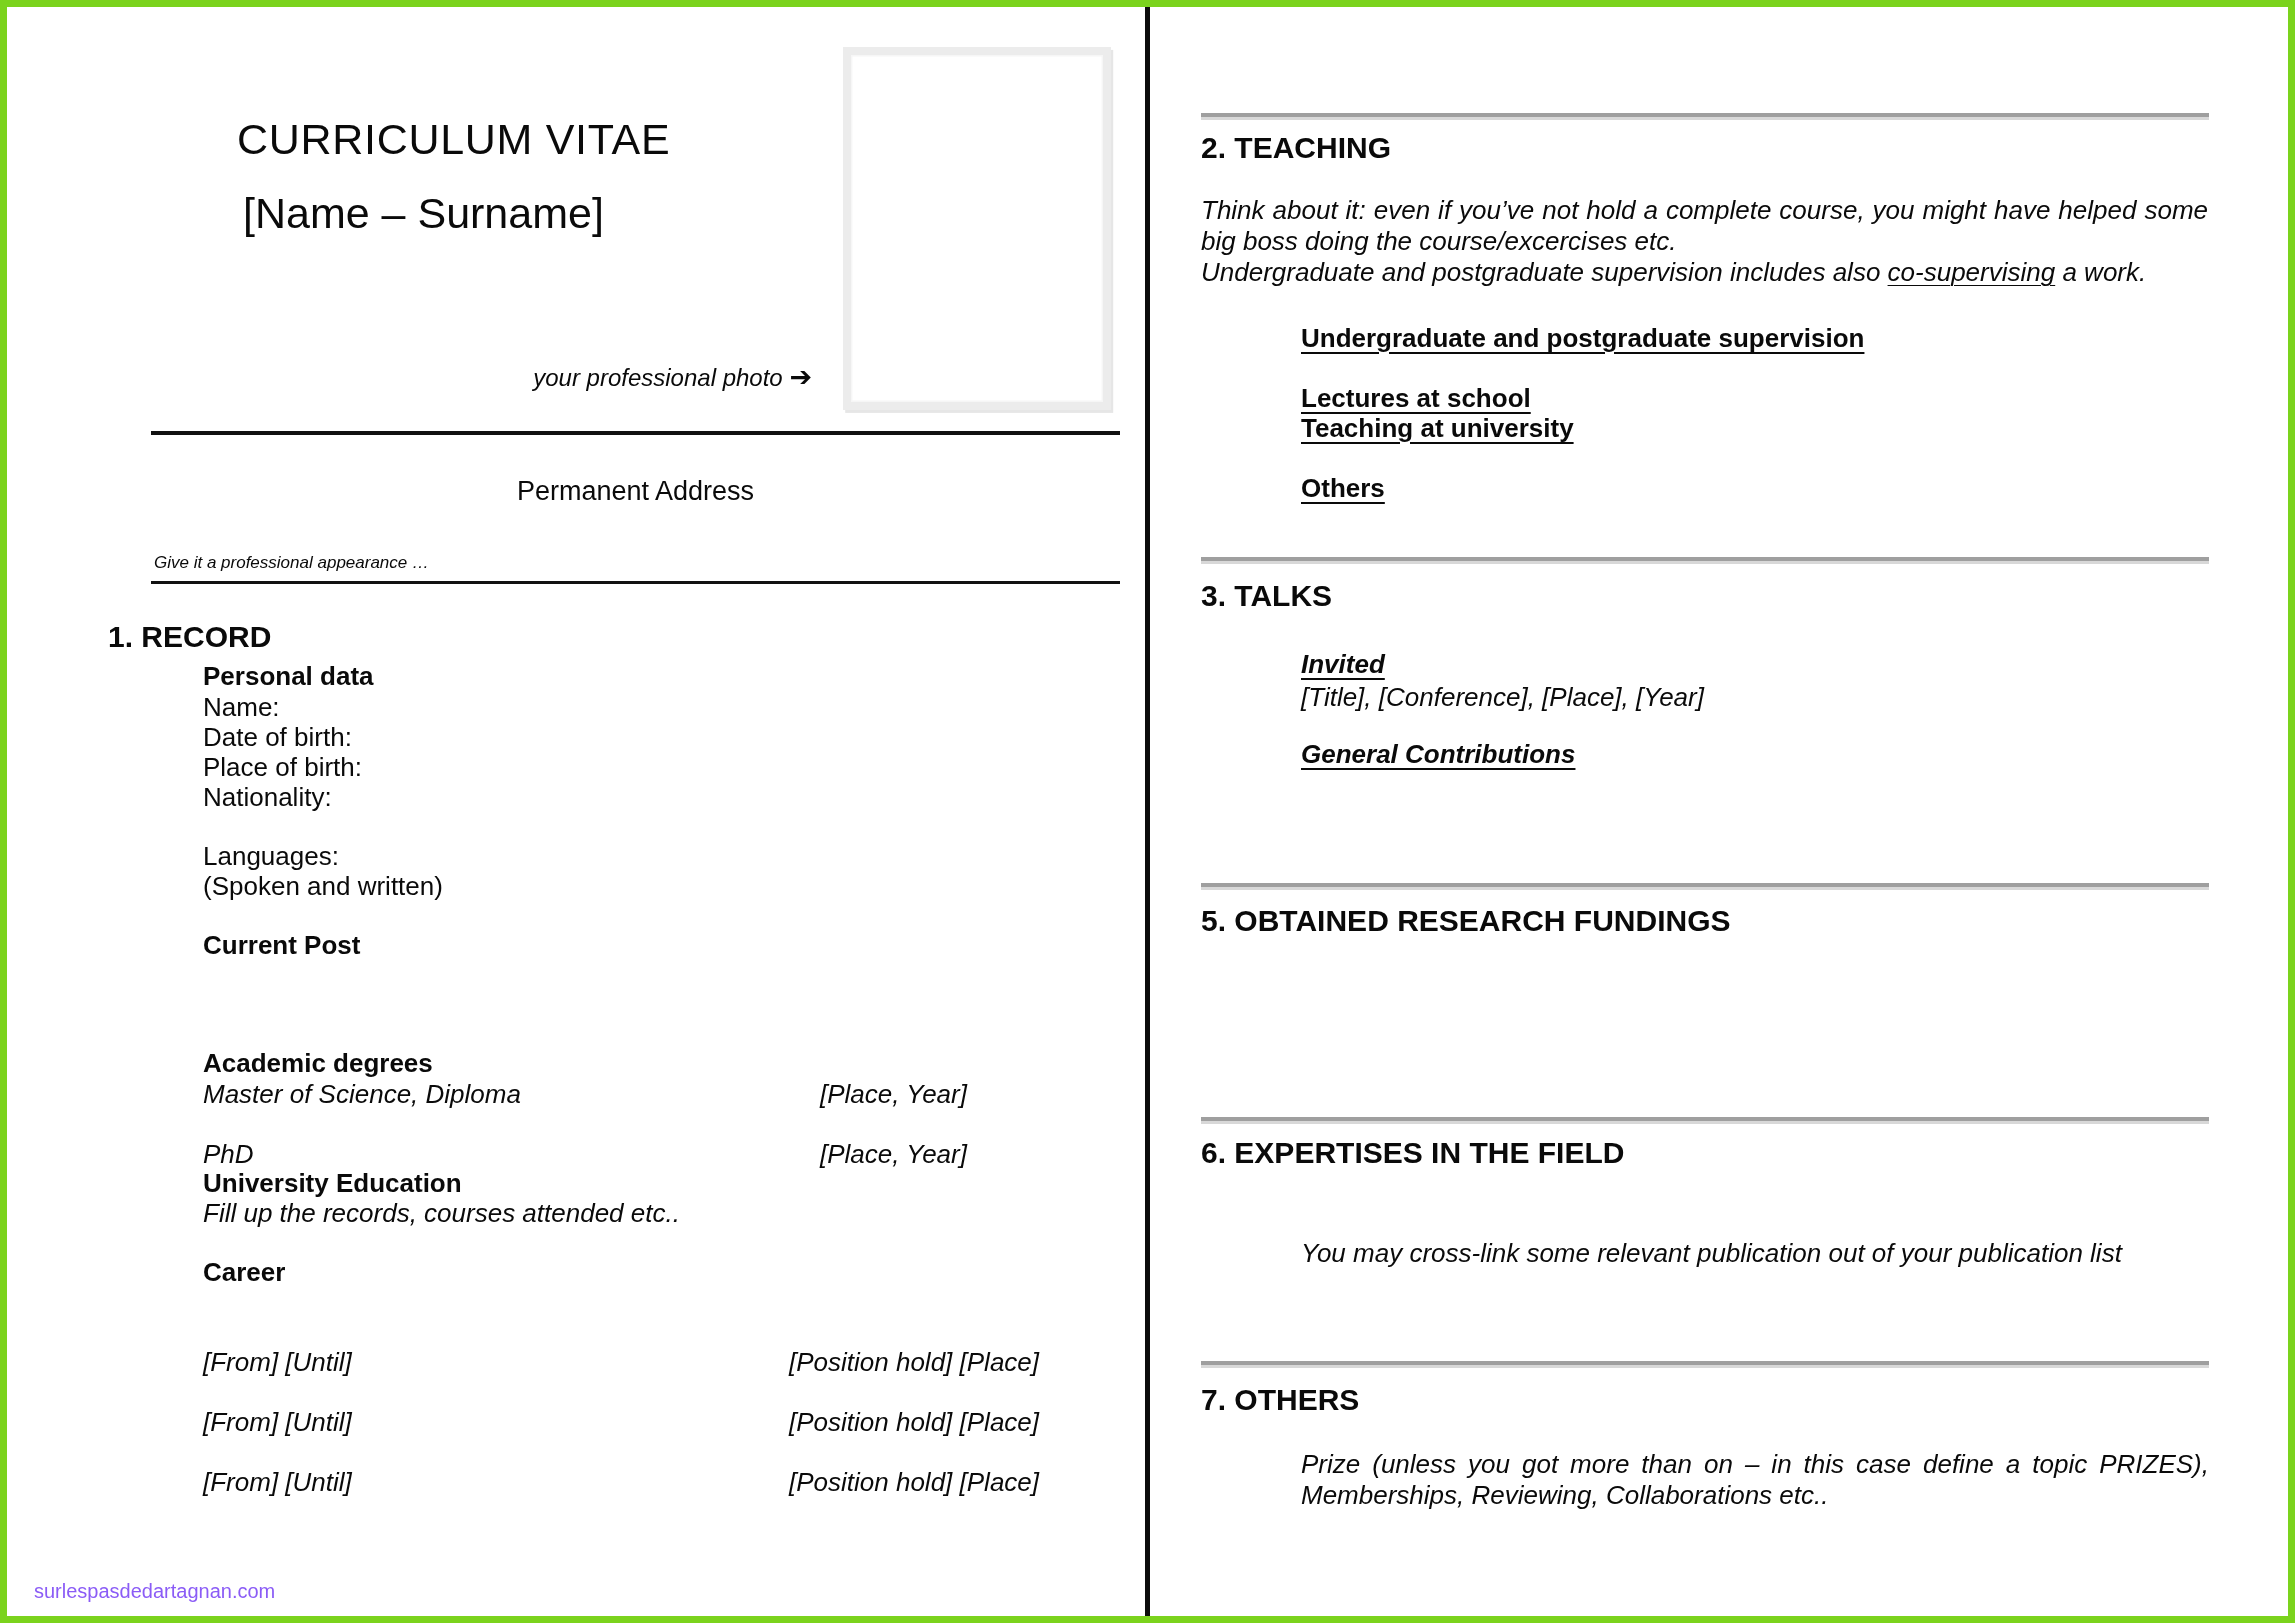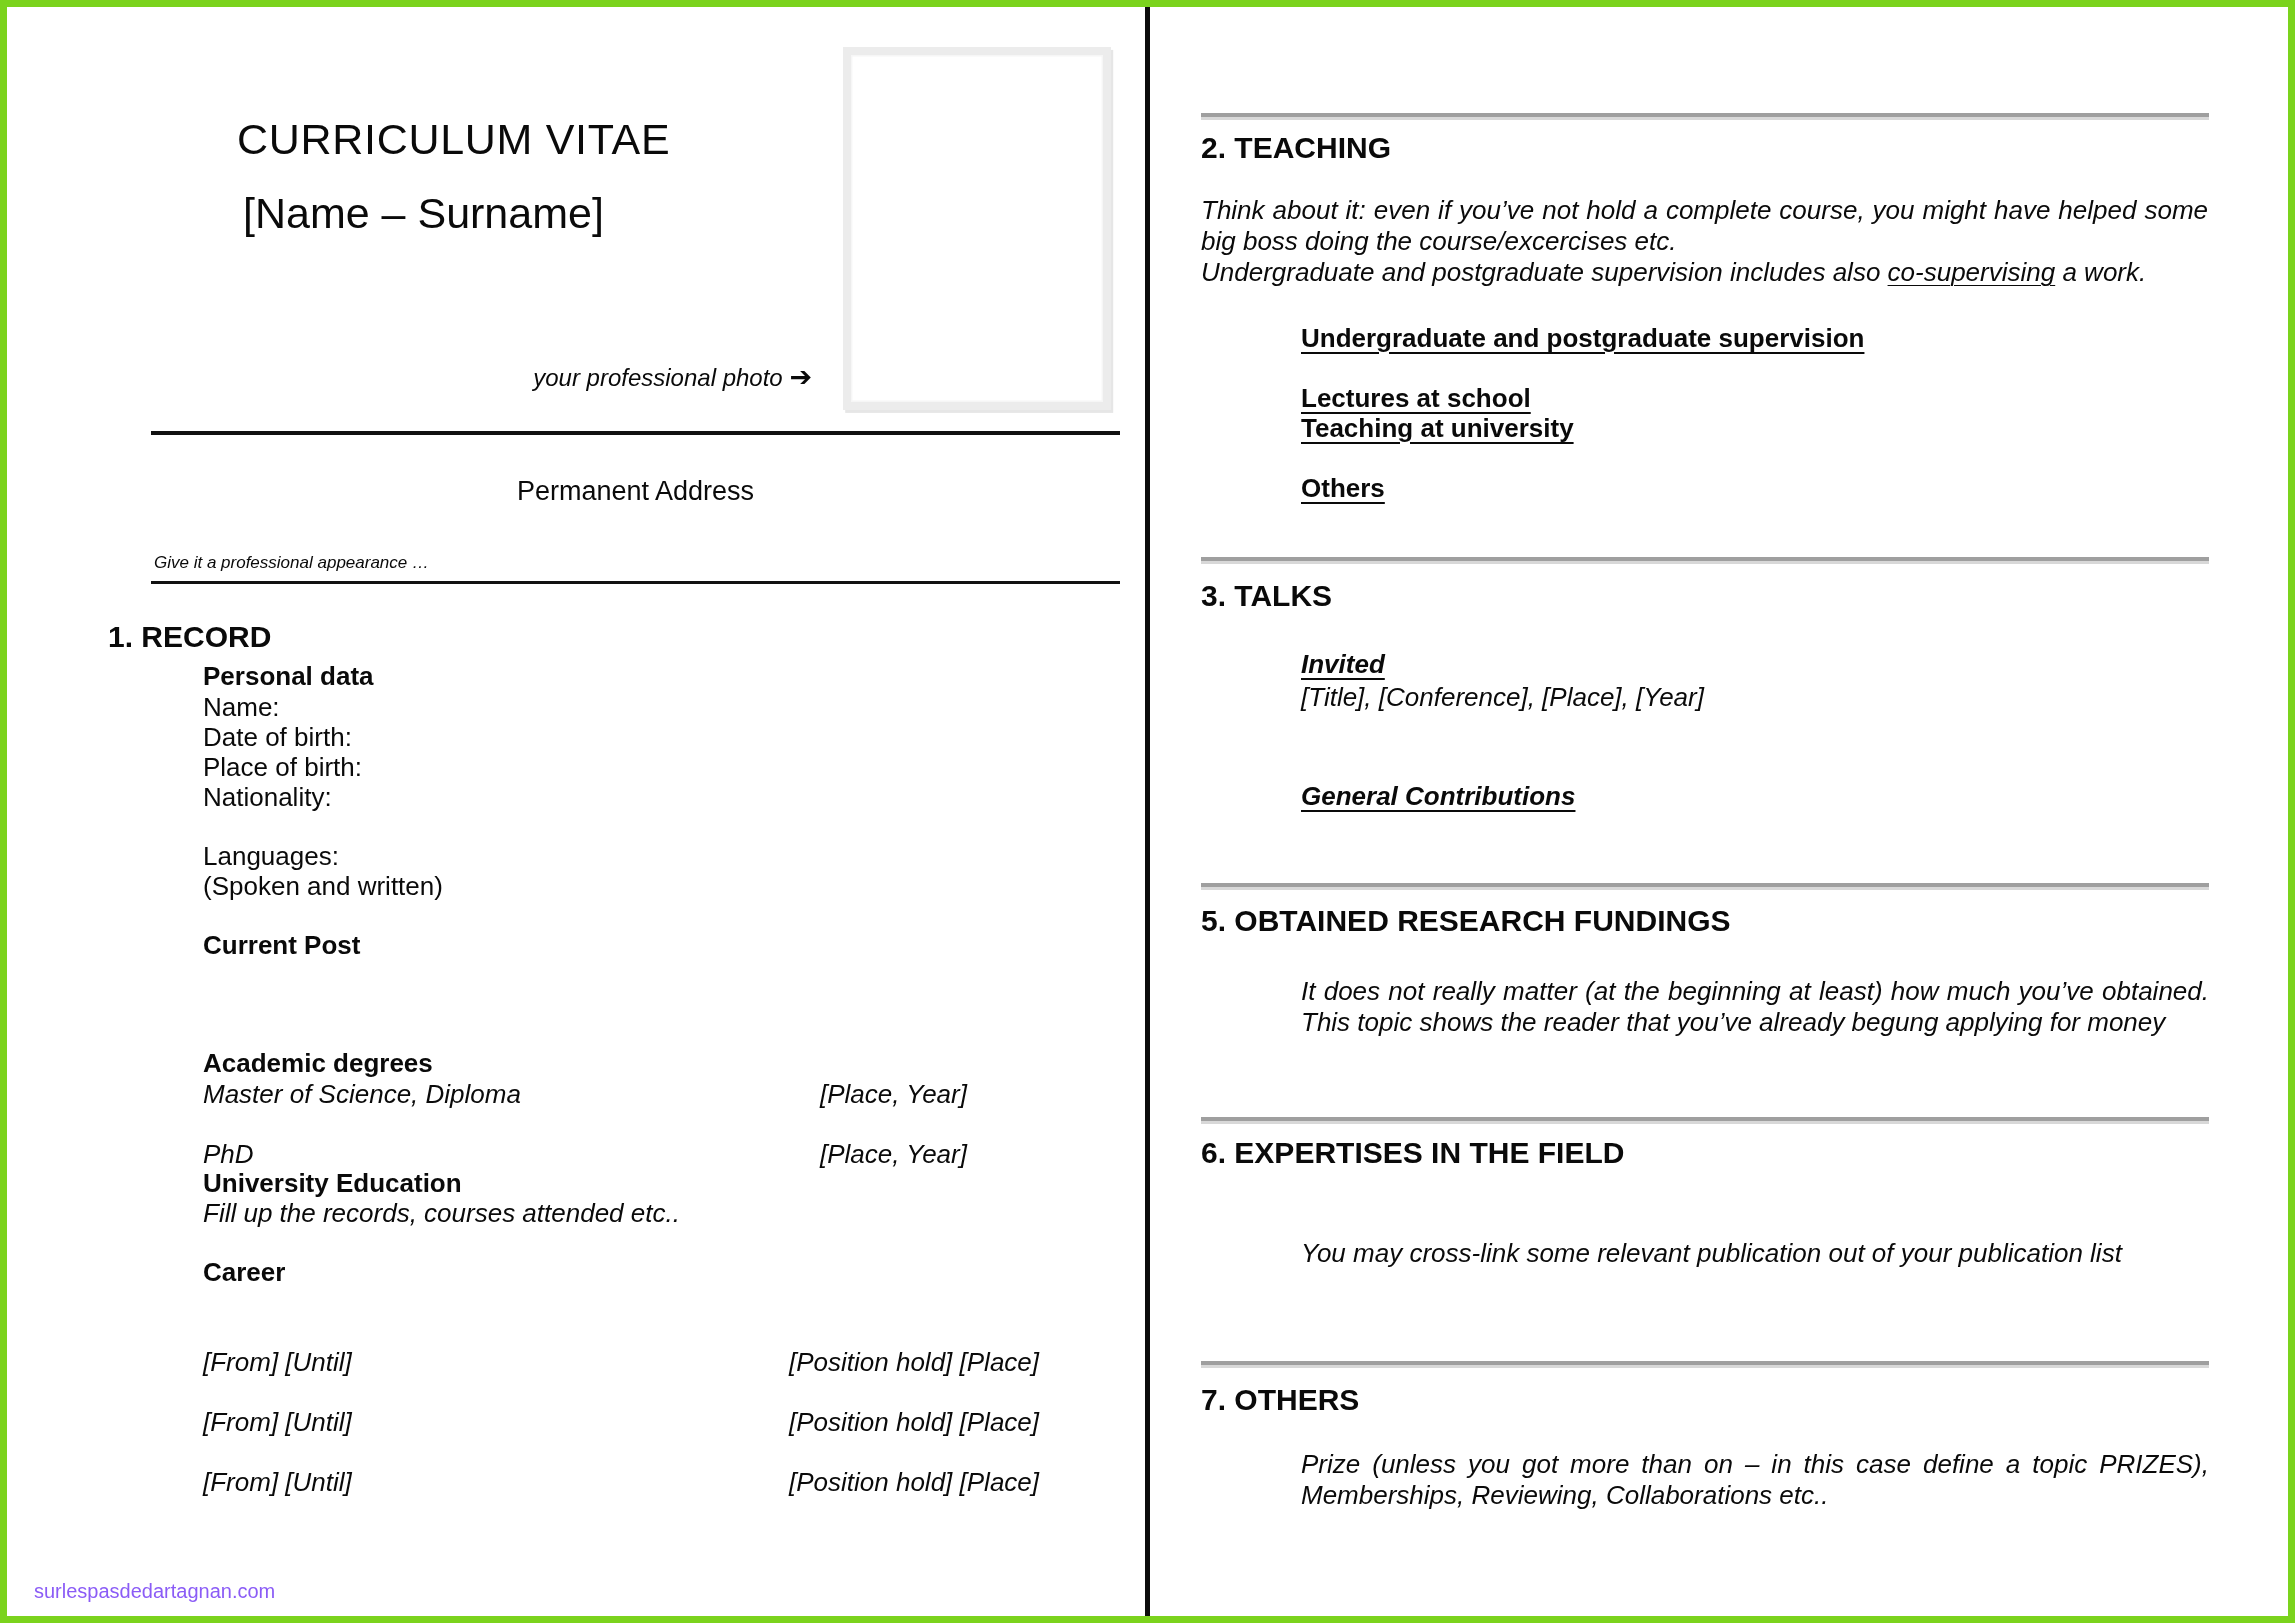--- a/index.html
+++ b/index.html
@@ -161,26 +161,25 @@
     <div class="body-txt bold-under gap-line">Others</div>
   </div>
 
   <div class="abs rule-gray" style="left:1194px; top:550px; width:1008px;"></div>
 
   <div class="abs h-section" style="left:1194px; top:572px;">3. TALKS</div>
 
   <div class="abs body-txt bi-under" style="left:1294px; top:642px;">Invited</div>
   <div class="abs body-txt italic" style="left:1294px; top:675px;">[Title], [Conference], [Place], [Year]</div>
 
-  <div class="abs body-txt bi-under" style="left:1294px; top:732px;margin-top:42px;">General Contributions</div>
+  <div class="abs body-txt bi-under" style="left:1294px; top:732px;">General Contributions</div>
 
   <div class="abs rule-gray" style="left:1194px; top:876px; width:1008px;"></div>
 
   <div class="abs h-section" style="left:1194px; top:897px;">5. OBTAINED RESEARCH FUNDINGS</div>
-  <div class="abs para" style="left:1294px; top:969px; width:908px;">It does not really matter (at the beginning at least) how much you’ve obtained. This topic shows the reader that you’ve already begung applying for money</div>
 
   <div class="abs rule-gray" style="left:1194px; top:1110px; width:1008px;"></div>
 
   <div class="abs h-section" style="left:1194px; top:1129px;">6. EXPERTISES IN THE FIELD</div>
   <div class="abs para" style="left:1294px; top:1200px; width:908px;">
     <br>
     <span>You may cross-link some relevant publication out of your publication list</span>
   </div>
 
   <div class="abs rule-gray" style="left:1194px; top:1354px; width:1008px;"></div>

